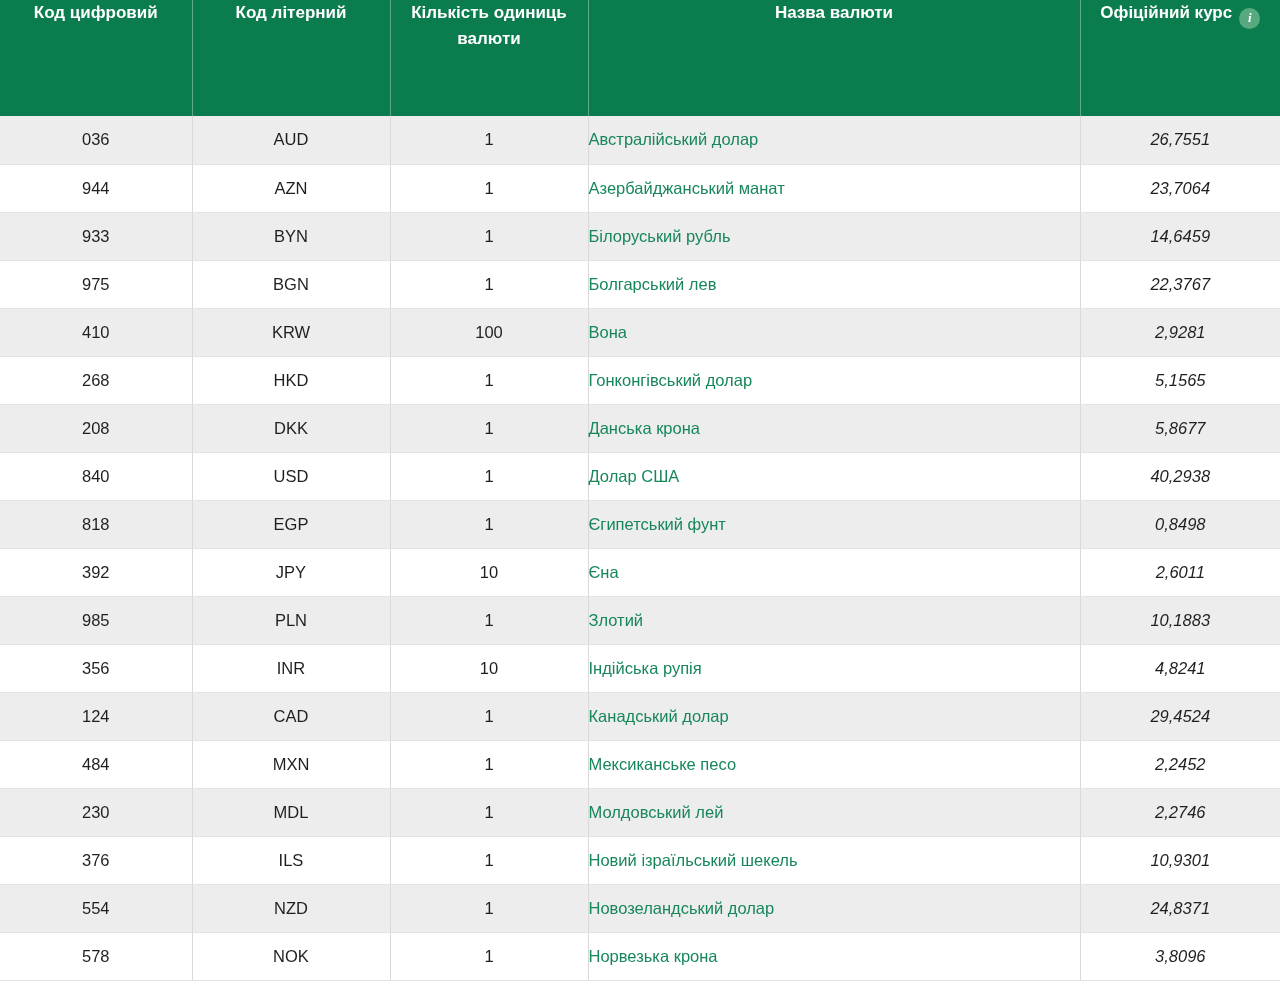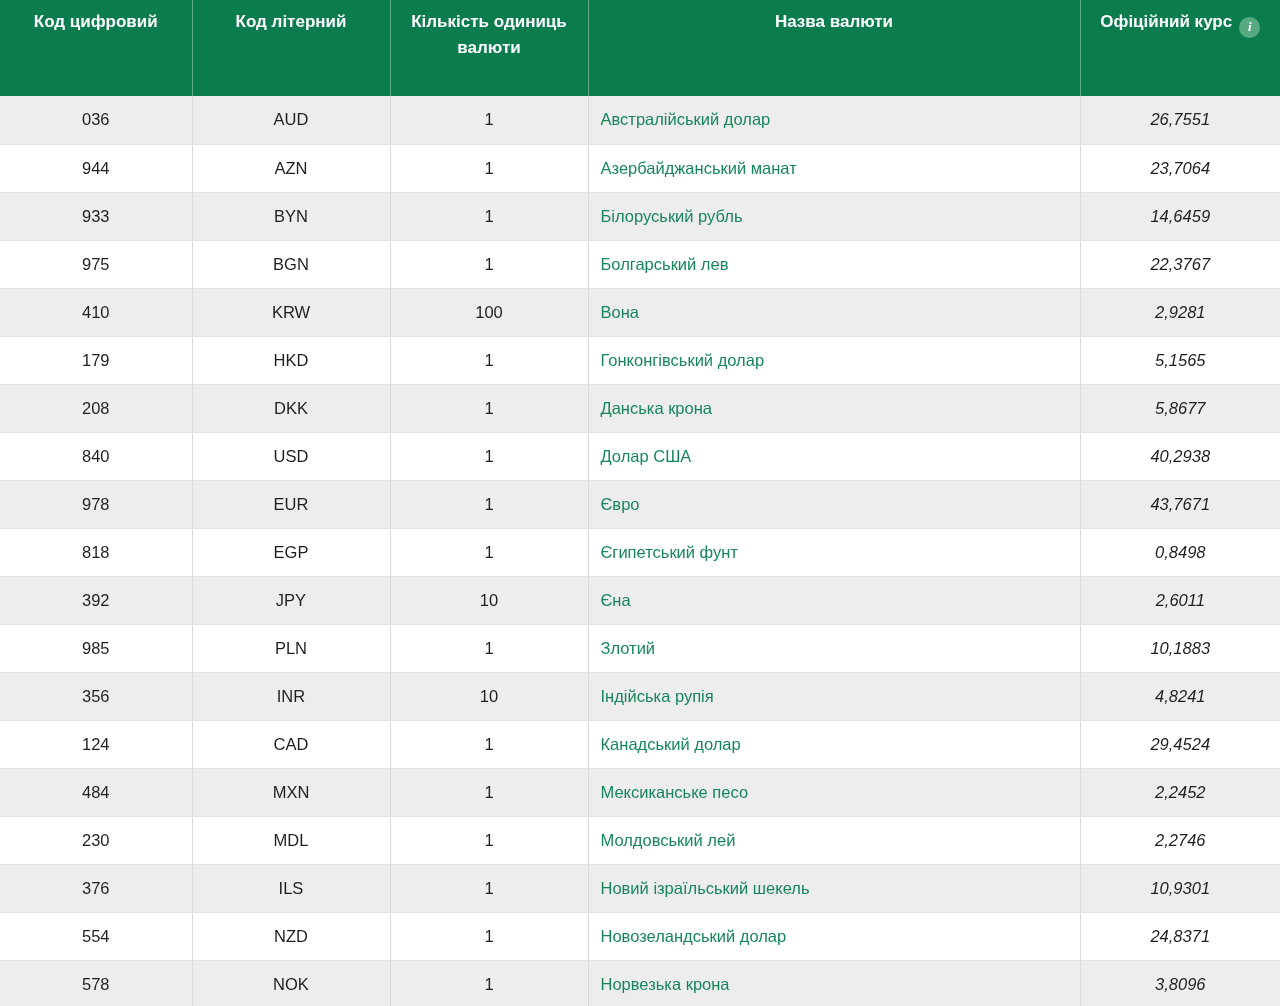--- a/index.html
+++ b/index.html
@@ -20,39 +20,39 @@
   col.c2{width:198px;}
   col.c3{width:198px;}
   col.c4{width:492px;}
   col.c5{width:200px;}
   thead th{
     background:var(--header-bg);
     color:var(--header-text);
     font-weight:bold;
     font-size:17px;
     line-height:26px;
-    height:96px;
+    height:116px;
     vertical-align:top;
-    padding-top:9px;
+    padding-top:0;
     text-align:center;
     border-right:1px solid rgba(255,255,255,0.35);
   }
   thead th:last-child{border-right:none;}
   tbody td{
     height:48px;
     font-size:16.5px;
     text-align:center;
     vertical-align:middle;
     border-right:1px solid var(--border-v);
     border-bottom:1px solid var(--border-h);
     background:#ffffff;
   }
   tbody td:last-child{border-right:none;font-style:italic;}
   tbody tr:nth-child(odd) td{background:var(--stripe);}
-  td.c-name{text-align:left;padding-left:12px;}
+  td.c-name{text-align:left;}
   .currency-link{
     color:var(--link-green);
     text-decoration:none;
     cursor:pointer;
   }
   .info-icon{
     display:inline-flex;
     align-items:center;
     justify-content:center;
     width:21px;height:21px;
@@ -133,21 +133,21 @@
       <tr>
     <td class="c-num">410</td>
     <td class="c-code">KRW</td>
     <td class="c-units">100</td>
     <td class="c-name">
       <a class="currency-link">Вона</a>
     </td>
     <td class="c-rate">2,9281</td>
   </tr>
       <tr>
-    <td class="c-num">179</td>
+    <td class="c-num">268</td>
     <td class="c-code">HKD</td>
     <td class="c-units">1</td>
     <td class="c-name">
       <a class="currency-link">Гонконгівський долар</a>
     </td>
     <td class="c-rate">5,1565</td>
   </tr>
       <tr>
     <td class="c-num">208</td>
     <td class="c-code">DKK</td>
@@ -158,29 +158,20 @@
     <td class="c-rate">5,8677</td>
   </tr>
       <tr>
     <td class="c-num">840</td>
     <td class="c-code">USD</td>
     <td class="c-units">1</td>
     <td class="c-name">
       <a class="currency-link">Долар США</a>
     </td>
     <td class="c-rate">40,2938</td>
-  </tr>
-      <tr>
-    <td class="c-num">978</td>
-    <td class="c-code">EUR</td>
-    <td class="c-units">1</td>
-    <td class="c-name">
-      <a class="currency-link">Євро</a>
-    </td>
-    <td class="c-rate">43,7671</td>
   </tr>
       <tr>
     <td class="c-num">818</td>
     <td class="c-code">EGP</td>
     <td class="c-units">1</td>
     <td class="c-name">
       <a class="currency-link">Єгипетський фунт</a>
     </td>
     <td class="c-rate">0,8498</td>
   </tr>

